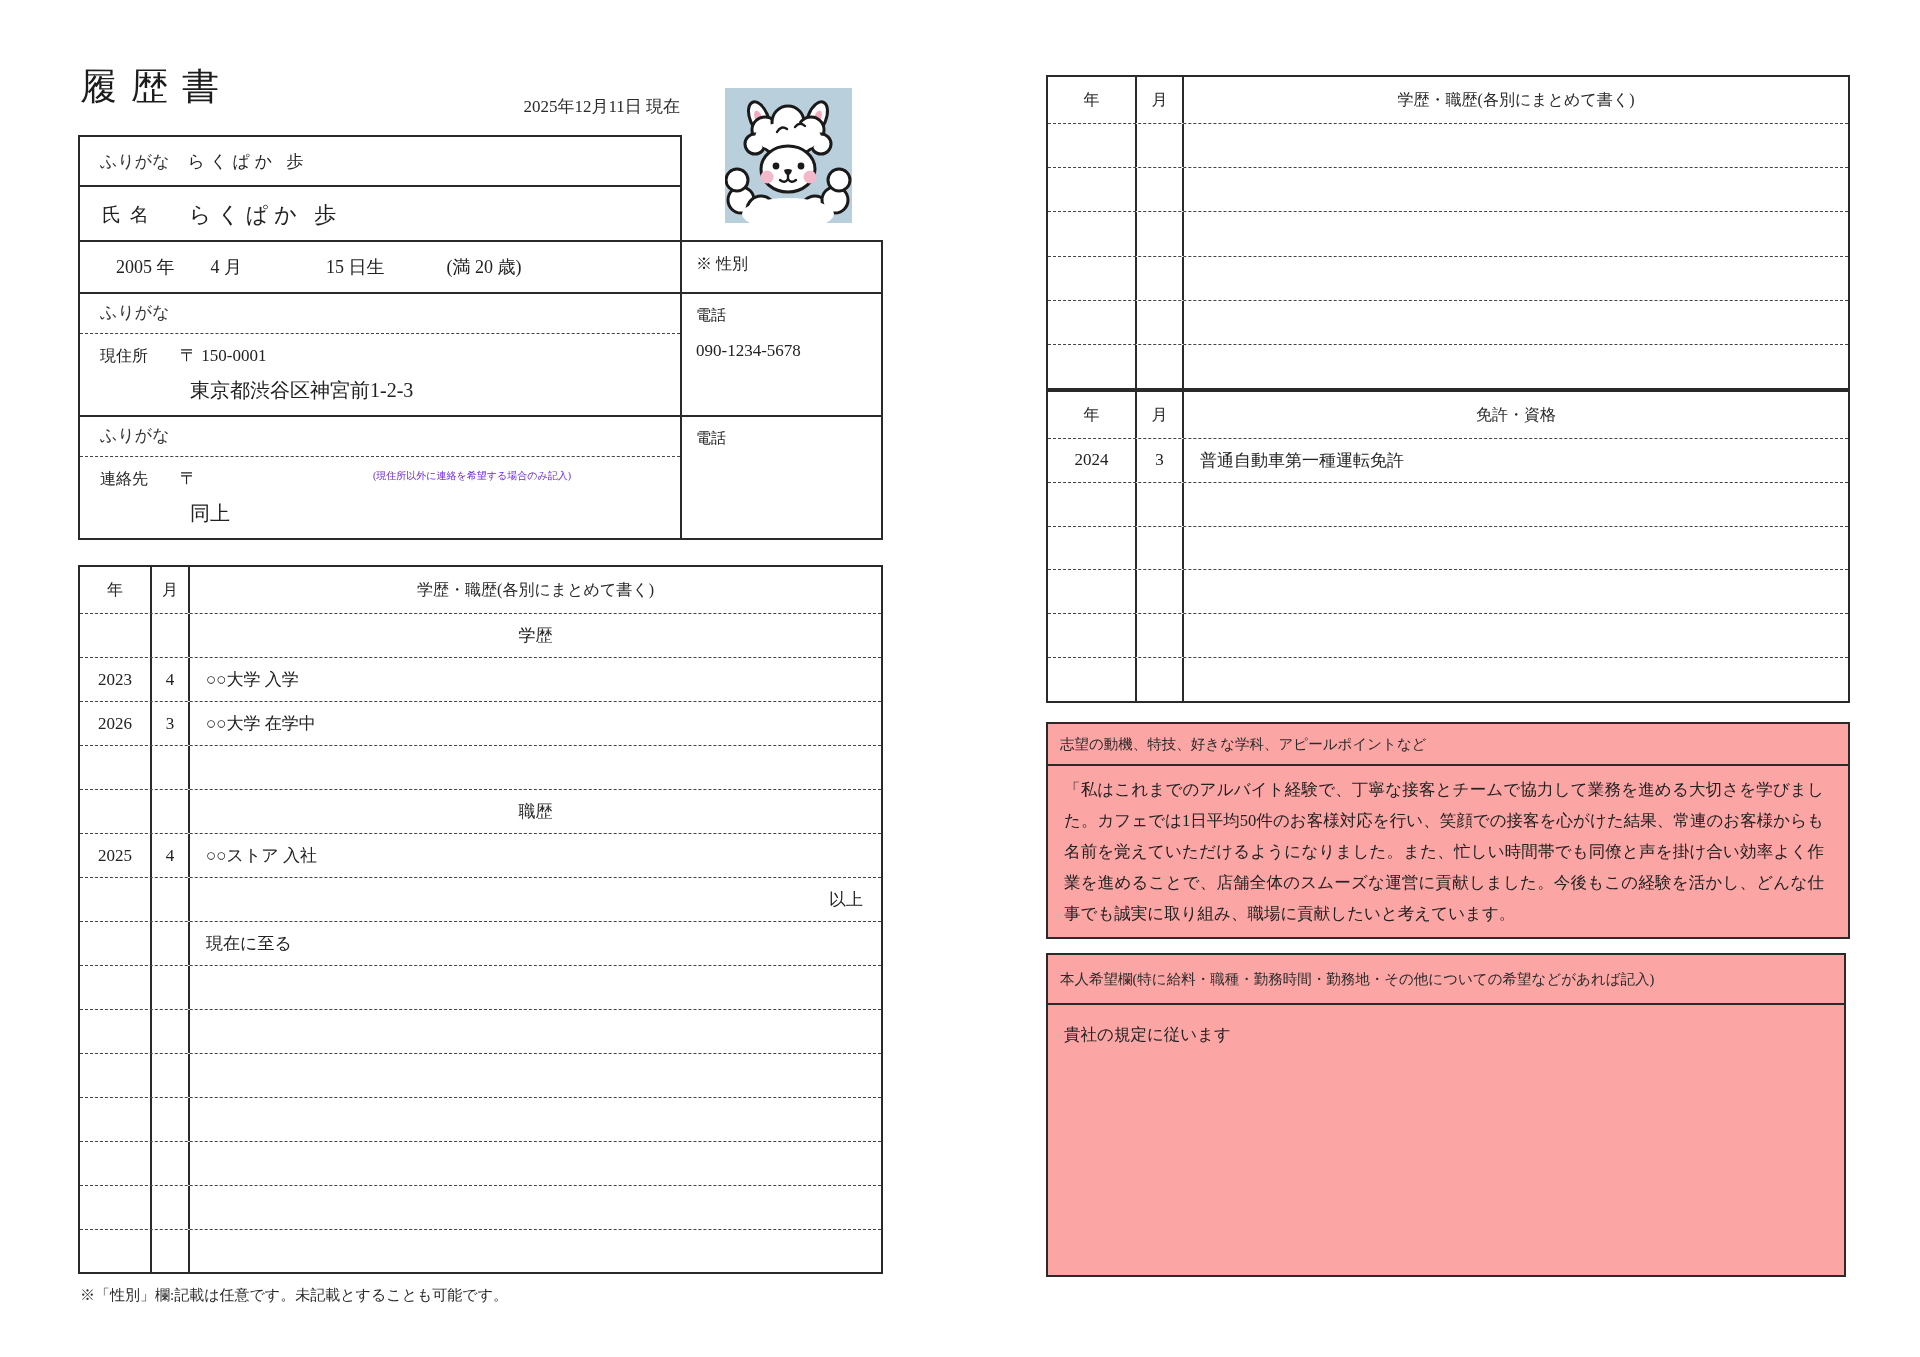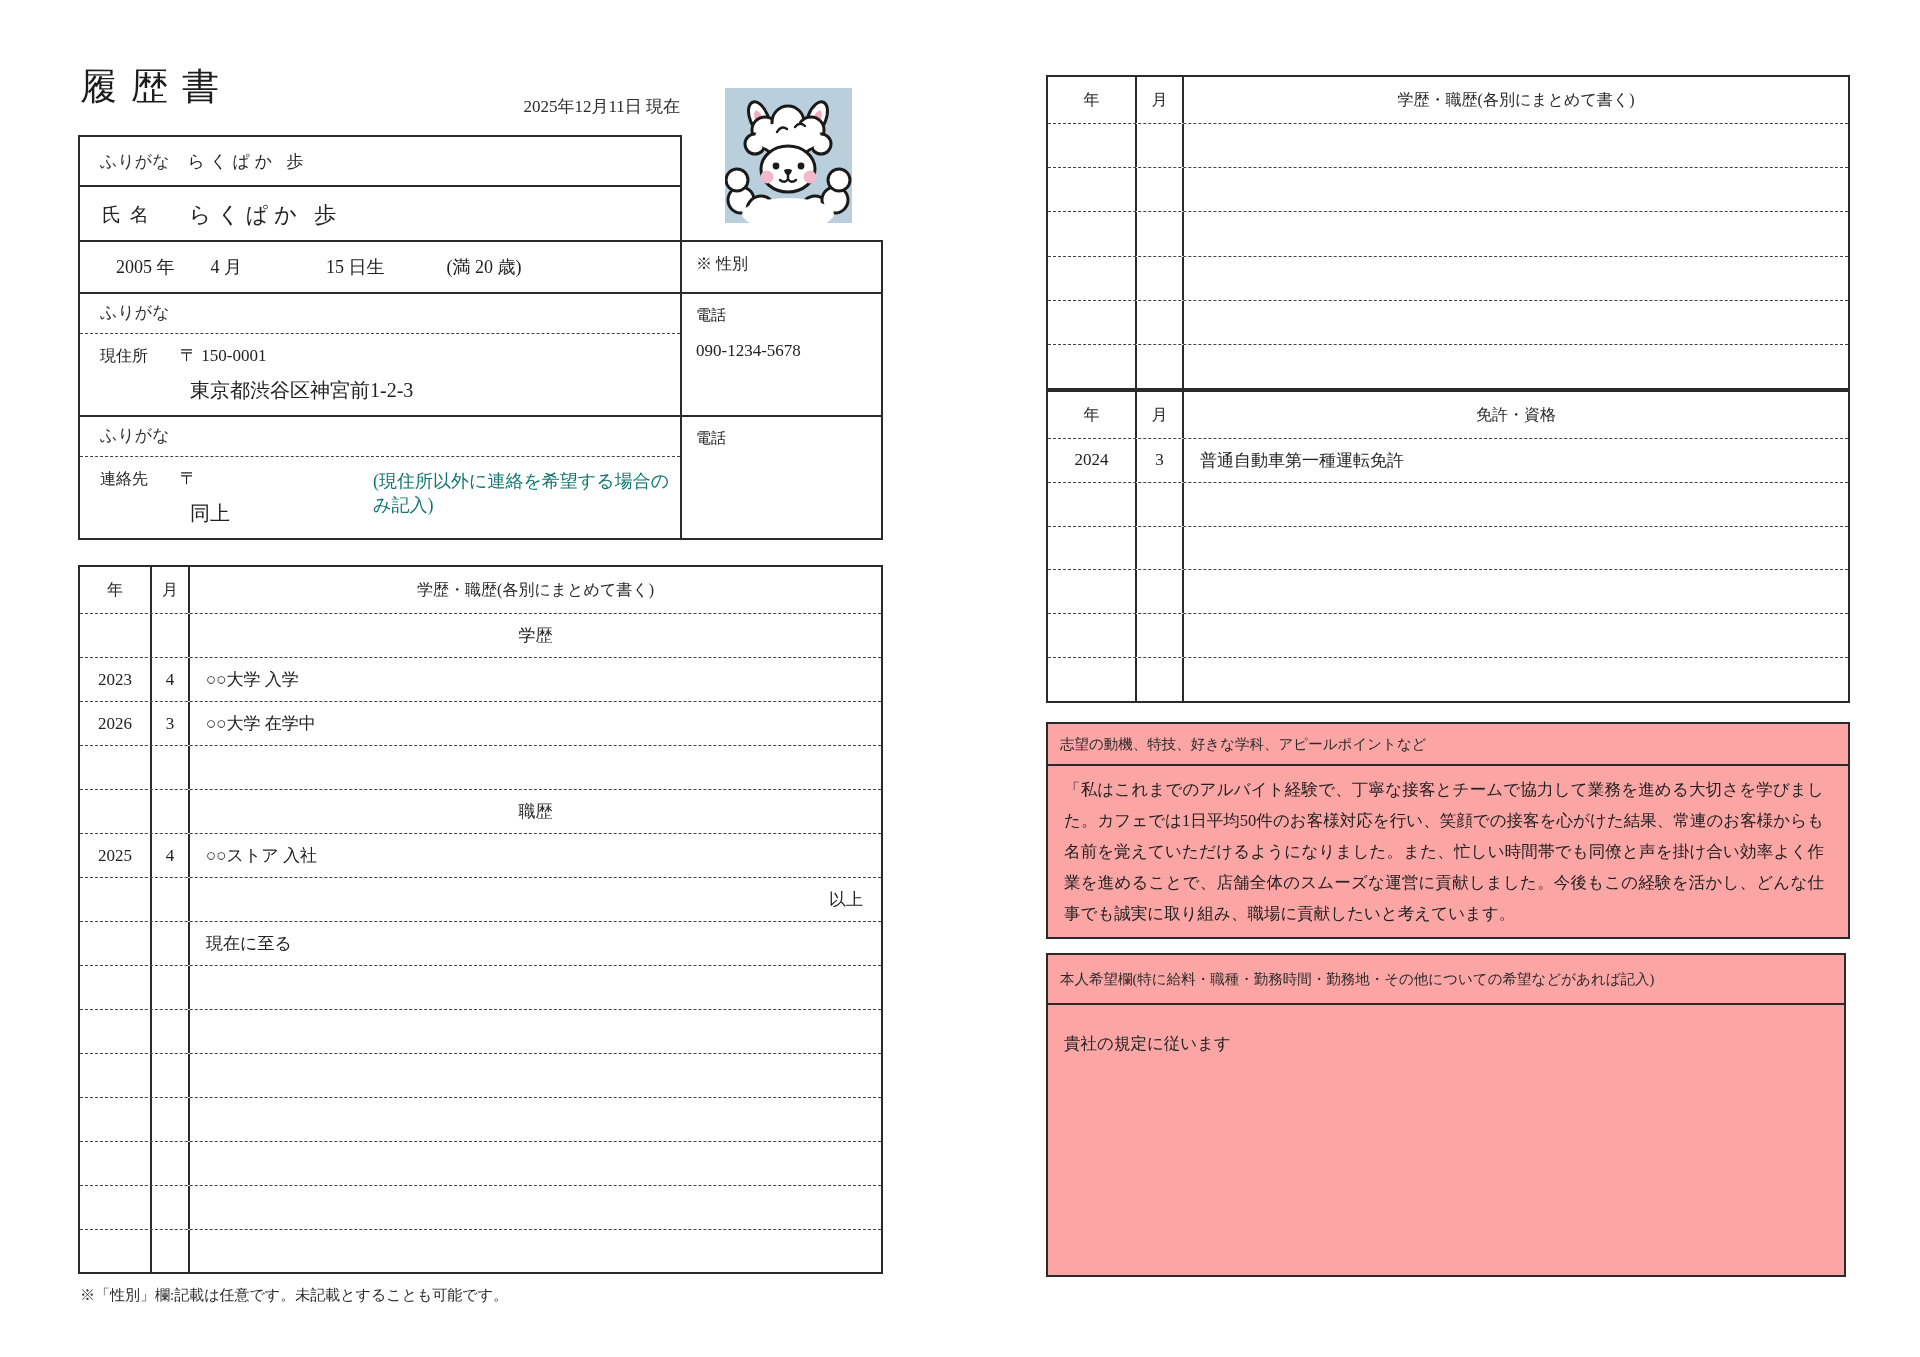--- a/index.html
+++ b/index.html
@@ -30,21 +30,21 @@
   .info-left{width:602px;border-right:2px solid #2a2a2a;box-sizing:border-box;position:relative;}
   .info-right{flex:1;position:relative;padding:12px 14px;box-sizing:border-box;}
   .birth-line{display:flex;align-items:center;height:100%;font-size:18px;}
   .birth-line .b1{margin-left:36px;} .birth-line .b2{margin-left:36px;}
   .birth-line .b3{margin-left:84px;} .birth-line .b4{margin-left:62px;}
   .sex-lbl{font-size:16px;}
   .furi-strip{height:40px;border-bottom:1.5px dashed #444;box-sizing:border-box;padding:7px 0 0 20px;}
   .addr-label{position:absolute;left:20px;top:52px;font-size:16px;}
   .addr-postal{position:absolute;left:100px;top:50px;font-size:17px;}
   .addr-line{position:absolute;left:100px;top:83px;font-size:20px;margin-left:10px;}
-  .contact-note{position:absolute;left:293px;top:52px;font-size:18px;color:#0f766e;}
+  .contact-note{position:absolute;left:293px;top:52px;font-size:10px;color:#6d28d9;}
   .phone-lbl{font-size:15px;}
   .phone-val{font-size:17px;margin-top:16px;}
   
   .htable{border:2px solid #2a2a2a;box-sizing:border-box;display:flex;flex-direction:column;background:#fff;}
   .lt{left:78px;top:565px;width:805px;height:709px;}
   .rt1{left:1046px;top:75px;width:804px;height:315px;}
   .rt2{left:1046px;top:390px;width:804px;height:313px;}
   .t-head{display:flex;border-bottom:1.5px dashed #444;box-sizing:border-box;flex:none;}
   .lt .t-head{height:47px;} .rt1 .t-head,.rt2 .t-head{height:47px;}
   .t-rows{display:flex;flex-direction:column;flex:1;}
@@ -63,21 +63,21 @@
   .t-head .cell{font-size:16px;color:#2a2a2a;}
   .t-head .cell-text{justify-content:center;padding:0;}
   
   .free-box{border:2px solid #2a2a2a;box-sizing:border-box;background:#fca5a5;}
   .motivation{left:1046px;top:722px;width:804px;height:217px;}
   .wishes{left:1046px;top:953px;width:800px;height:324px;}
   .free-title{border-bottom:2px solid #2a2a2a;box-sizing:border-box;display:flex;align-items:center;padding-left:12px;font-size:14.5px;color:#2a2a2a;}
   .motivation .free-title{height:42px;}
   .wishes .free-title{height:50px;}
   .free-body{padding:8px 24px 0 16px;font-size:16.5px;line-height:31px;text-align:justify;}
-  .wishes .free-body{padding-top:23px;}
+  .wishes .free-body{padding-top:14px;}
   
   .footnote{left:80px;top:1286px;font-size:15px;color:#2a2a2a;}
 </style>
 </head>
 <body>
 
 <div class="abs doc-title">履歴書</div>
 <div class="abs doc-date">2025年12月11日 現在</div>
 
 <div class="abs photo">

